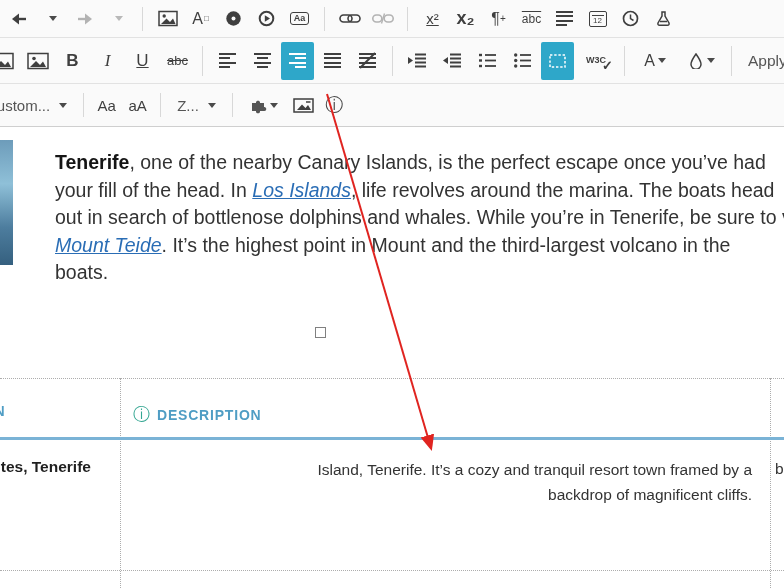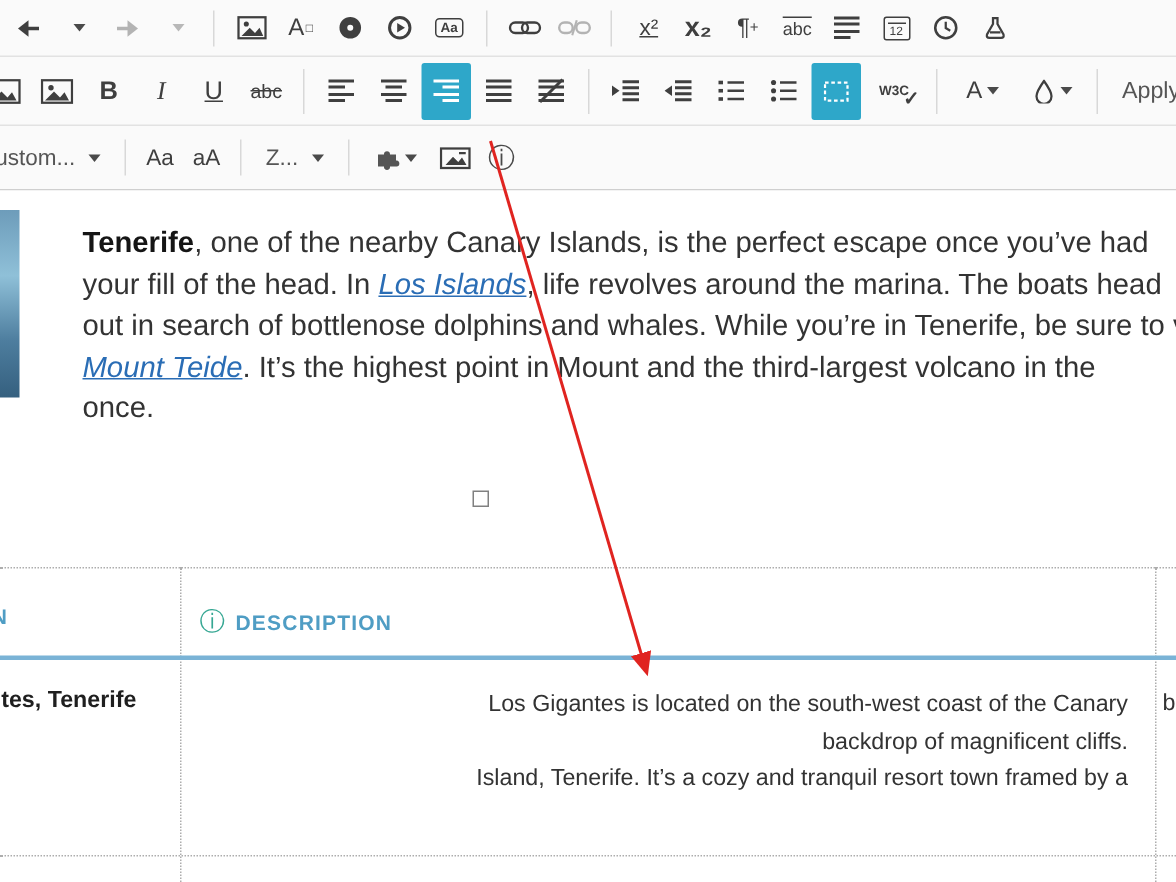--- a/index.html
+++ b/index.html
@@ -366,42 +366,41 @@
 </div>
 
 <div id="content">
   <div class="img-sliver"></div>
 
   <div id="doc">
     <div class="dline"><b>Tenerife</b><span>, one of the nearby Canary Islands, is the perfect escape once you’ve had</span></div>
     <div class="dline"><span>your fill of the head. In </span><a class="lnk">Los Islands</a><span>, life revolves around the marina. The boats head</span></div>
     <div class="dline"><span>out in search of bottlenose dolphins and whales. While you’re in Tenerife, be sure to visit</span></div>
     <div class="dline"><a class="lnk">Mount Teide</a><span>. It’s the highest point in Mount and the third-largest volcano in the</span></div>
-    <div class="dline"><span>once.</span></div>
+    <div class="dline"><span>boats.</span></div>
   </div>
 
   <div class="anchor-box"></div>
 
   <div class="h-dot" id="t-top"></div>
   <div class="h-dot" id="t-mid"></div>
   <div class="v-dot" id="v1"></div>
   <div class="v-dot" id="v2"></div>
   <div class="blue-rule"></div>
 
   <div class="th" id="th-loc">LOCATION</div>
   <div class="th" id="th-desc">
     <span class="tinfo">ⓘ</span>
     <span>DESCRIPTION</span>
   </div>
 
   <div class="cell-loc">Los Gigantes, Tenerife</div>
   <div class="cell-desc">
-    <div>Los Gigantes is located on the south-west coast of the Canary</div>
+    <div>Island, Tenerife. It’s a cozy and tranquil resort town framed by a</div>
     <div>backdrop of magnificent cliffs.</div>
-    <div>Island, Tenerife. It’s a cozy and tranquil resort town framed by a</div>
   </div>
   <div class="cell-frag">b</div>
 </div>
 
 <svg class="annotation" width="784" height="588">
   <defs>
     <marker id="ah" markerWidth="10" markerHeight="10" refX="6.5" refY="3.5" orient="auto">
       <path d="M0,0 L8,3.5 L0,7 Z" class="arrow-fill"></path>
     </marker>
   </defs>

